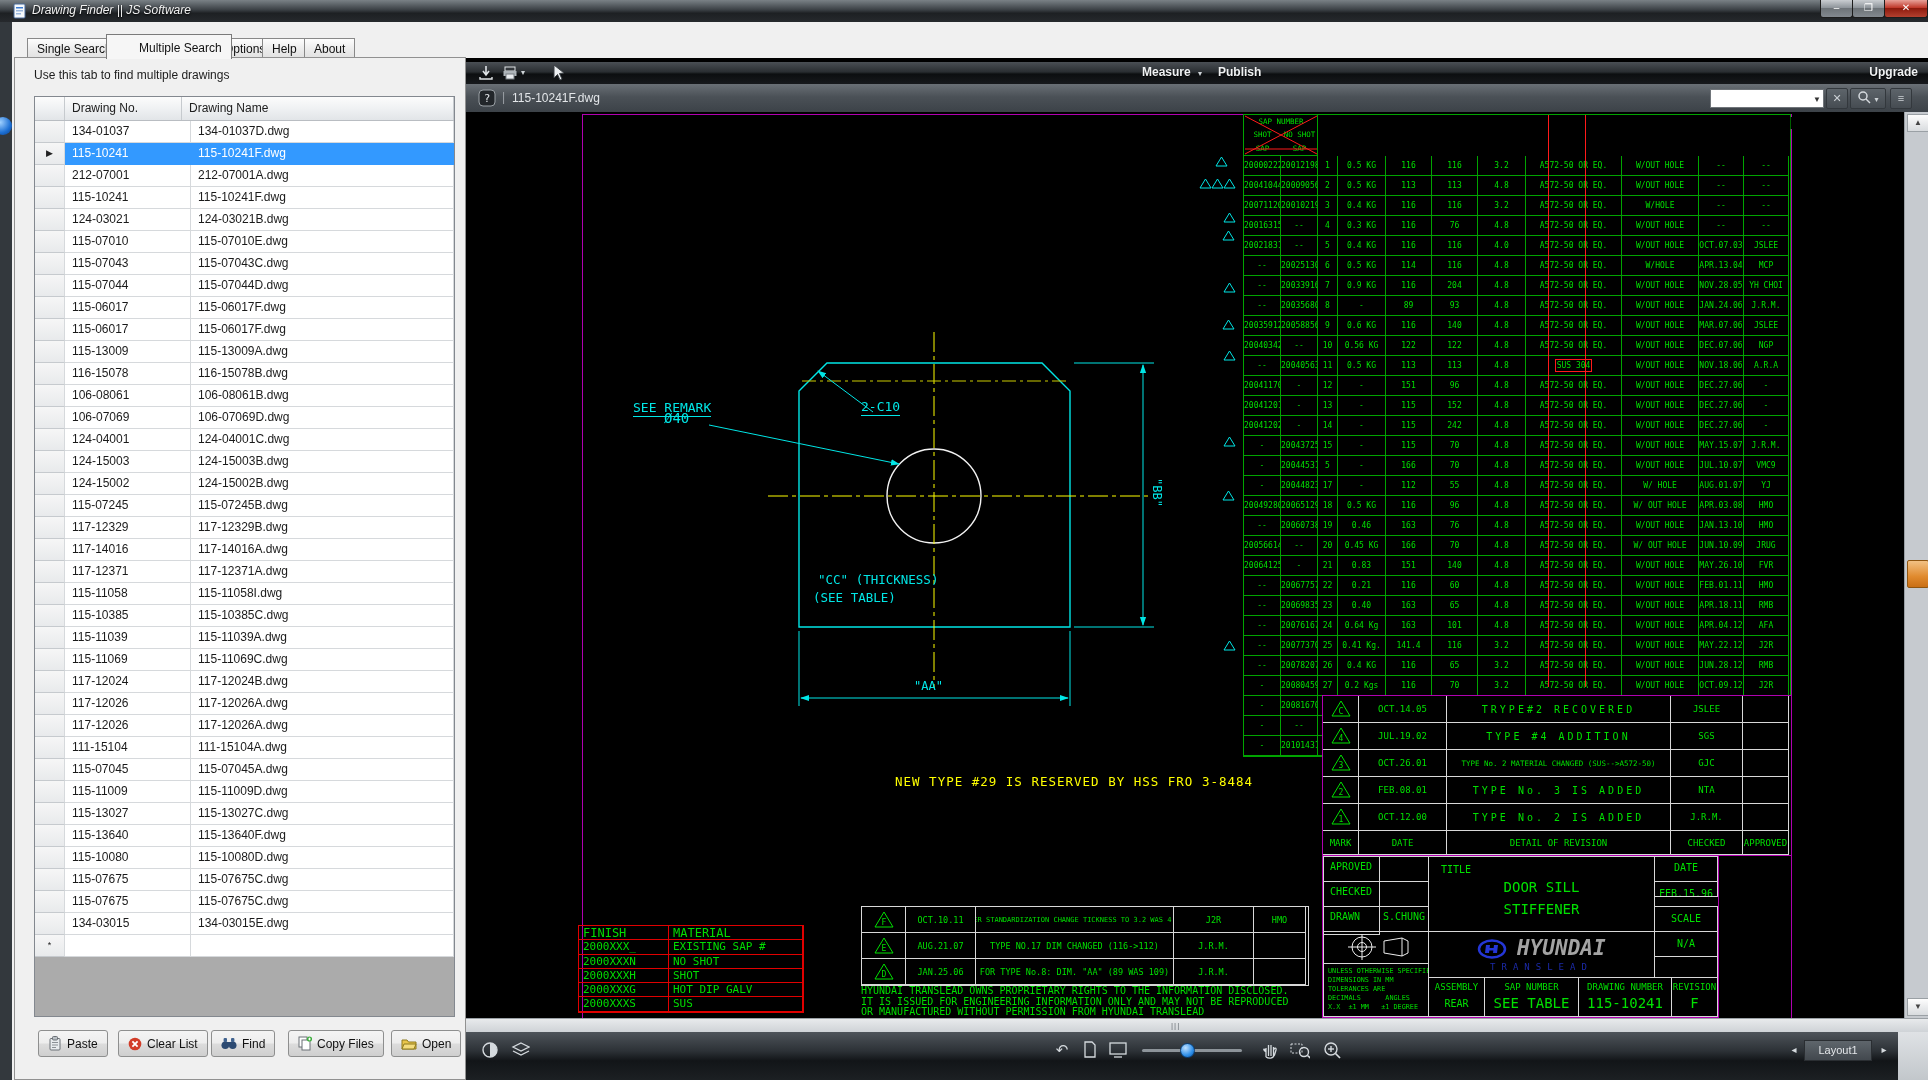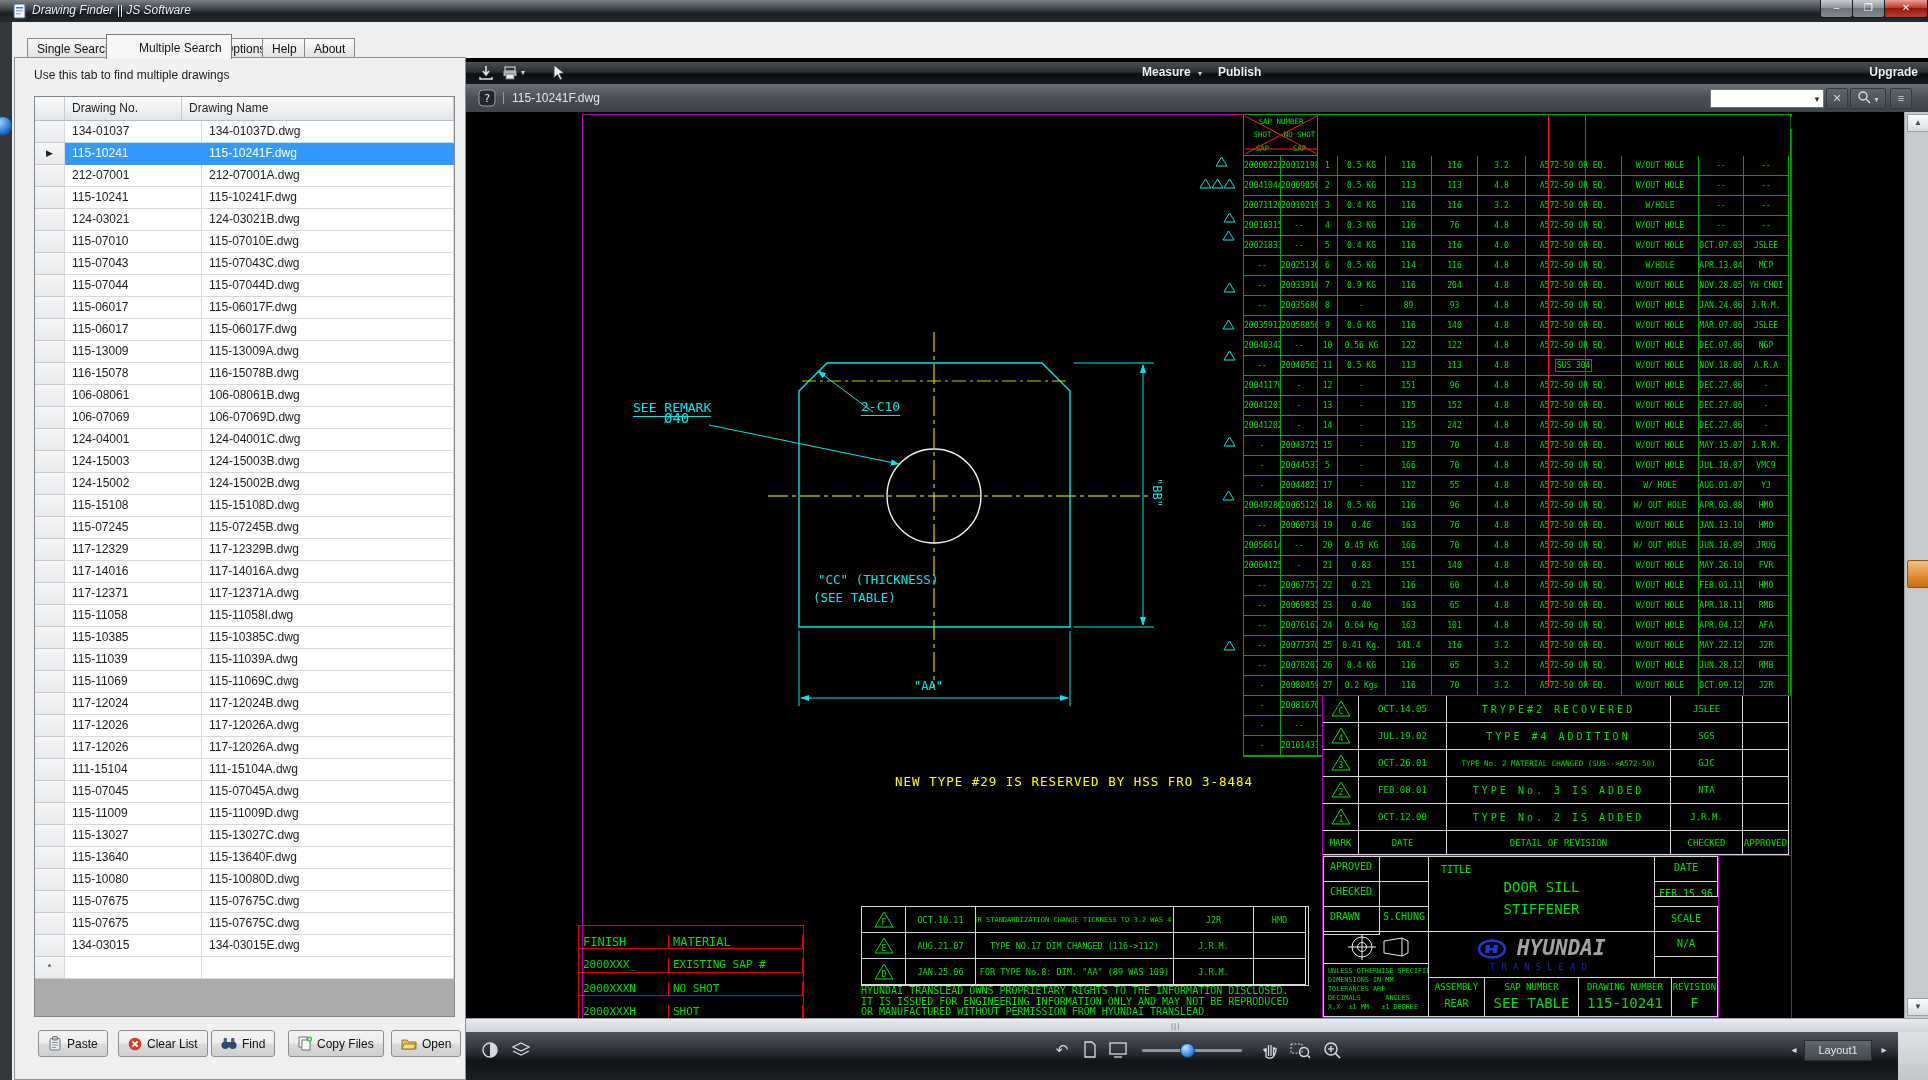--- a/index.html
+++ b/index.html
@@ -27,21 +27,21 @@
   #hint{left:34px;top:68px;font-size:12px;color:#1c1c1c;}
   #list{left:34px;top:96px;width:419px;height:919px;border:1px solid #83888f;background:#ababab;overflow:hidden;}
   .lheader{display:flex;height:23px;background:linear-gradient(#fcfcfc,#eef0f2 55%,#e2e5e8);border-bottom:1px solid #b9bdc2;}
   .lheader div{font-size:12px;color:#202020;line-height:22px;padding-left:7px;border-right:1px solid #c6cace;box-sizing:border-box;}
   .hc0{width:30px;} .hc1{width:117px;} .hc2{flex:1;}
   .lrow{display:flex;height:22px;background:#fff;}
   .lrow div{font-size:12px;color:#1a1a1a;line-height:21px;padding-left:7px;border-right:1px solid #d6d9dc;
     border-bottom:1px solid #d6d9dc;box-sizing:border-box;white-space:nowrap;overflow:hidden;}
   .lrow .rh{width:30px;padding-left:0;text-align:center;background:linear-gradient(#f6f6f6,#e8eaec);
     border-bottom-color:#c6cace;font-size:9px;color:#222;}
-  .lrow .c1{width:137px;} .lrow .c2{flex:1;}
+  .lrow .c1{width:126px;} .lrow .c2{flex:1;}
   .lrow.sel .c1,.lrow.sel .c2{background:#3399ff;color:#fff;border-color:#3399ff;}
   .wbtn{position:absolute;top:1030px;height:27px;display:flex;align-items:center;gap:5px;padding:0 9px;
     box-sizing:border-box;font-size:12px;color:#111;border:1px solid #8e8f8f;border-radius:3px;
     background:linear-gradient(#f4f4f4,#ededed 48%,#dcdcdc 52%,#cfcfcf);}
   
   #viewer{left:466px;top:58px;width:1462px;height:1022px;background:#000;}
   #vtoolbar{left:0;top:4px;width:1462px;height:22px;
     background:linear-gradient(#4a4f54,#2a2e32 45%,#0c0e10 55%,#17191c);color:#e7e9ea;}
   #vtoolbar .lbl{position:absolute;top:3px;font-size:12px;font-weight:bold;color:#f0f2f3;text-shadow:0 1px 1px #000;}
   #vtabbar{left:0;top:26px;width:1462px;height:28px;
@@ -75,21 +75,21 @@
   #rrev{left:856px;top:583px;width:468px;border:1px solid #b000b0;}
   #rrev .revgrid{grid-template-columns:36px 88px 224px 72px 46px;}
   #rrev .revgrid>div{height:26px;font-size:9px;}
   #rrev .foot>div{height:23px;font-size:9px;}
   #mrev{left:395px;top:794px;width:446px;border:1px solid #d8d8d8;}
   #mrev .revgrid{grid-template-columns:44px 70px 198px 80px 52px;}
   #mrev .revgrid>div{height:25px;font-size:8.5px;}
   #disclaimer{left:395px;top:874px;width:460px;font-size:10px;line-height:10.5px;color:#00dd00;}
   
   #finish{left:112px;top:813px;width:224px;border:1px solid #e00000;}
-  #finish .row{display:flex;margin-top:9px;}
+  #finish .row{display:flex;}
   #finish .row div{border-right:1px solid #e00000;border-bottom:1px solid #e00000;height:14.3px;line-height:14px;
     font-family:"DejaVu Sans Mono",monospace;color:#00dd00;font-size:11px;padding-left:4px;box-sizing:border-box;overflow:hidden;}
   #finish .fa{width:90px;} #finish .fb{flex:1;}
   
   #tblock{left:856px;top:743px;width:395px;height:161px;border:1px solid #b000b0;background:#000;}
   .tcell{position:absolute;border:1px solid #d8d8d8;box-sizing:border-box;color:#00e000;
     font-family:"DejaVu Sans Mono",monospace;overflow:hidden;}
   .tlabel{font-size:10px;padding:4px 0 0 6px;}
   #hy-logo{color:#a3a3a3;font-style:italic;font-weight:bold;}
   
@@ -226,25 +226,20 @@
       </div>
       <div class="lrow">
     <div class="rh"></div>
     <div class="c1">124-15003</div>
     <div class="c2">124-15003B.dwg</div>
       </div>
       <div class="lrow">
     <div class="rh"></div>
     <div class="c1">124-15002</div>
     <div class="c2">124-15002B.dwg</div>
-      </div>
-      <div class="lrow">
-    <div class="rh"></div>
-    <div class="c1">115-15108</div>
-    <div class="c2">115-15108D.dwg</div>
       </div>
       <div class="lrow">
     <div class="rh"></div>
     <div class="c1">115-07245</div>
     <div class="c2">115-07245B.dwg</div>
       </div>
       <div class="lrow">
     <div class="rh"></div>
     <div class="c1">117-12329</div>
     <div class="c2">117-12329B.dwg</div>

